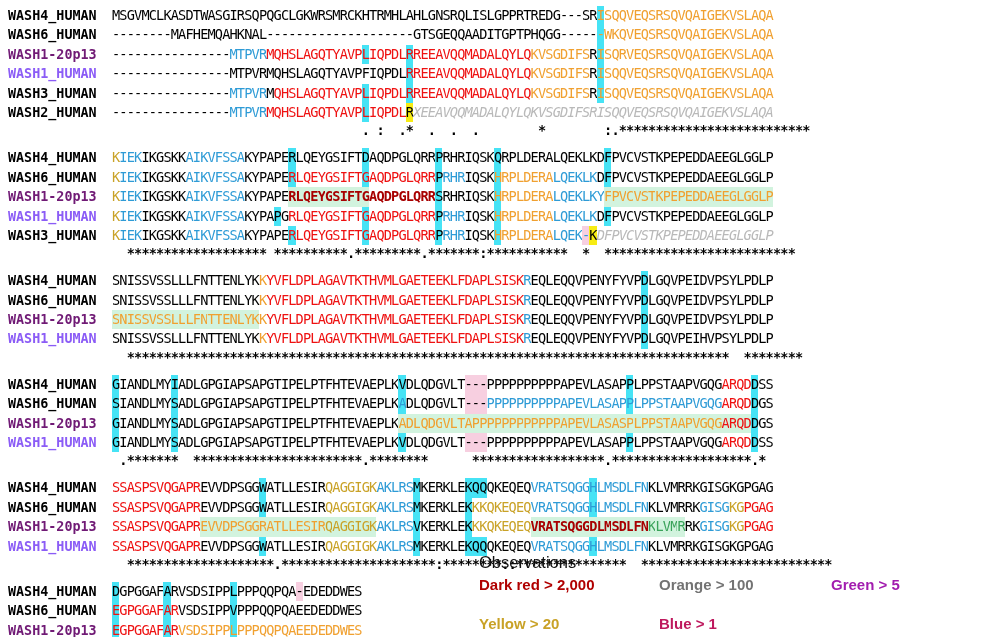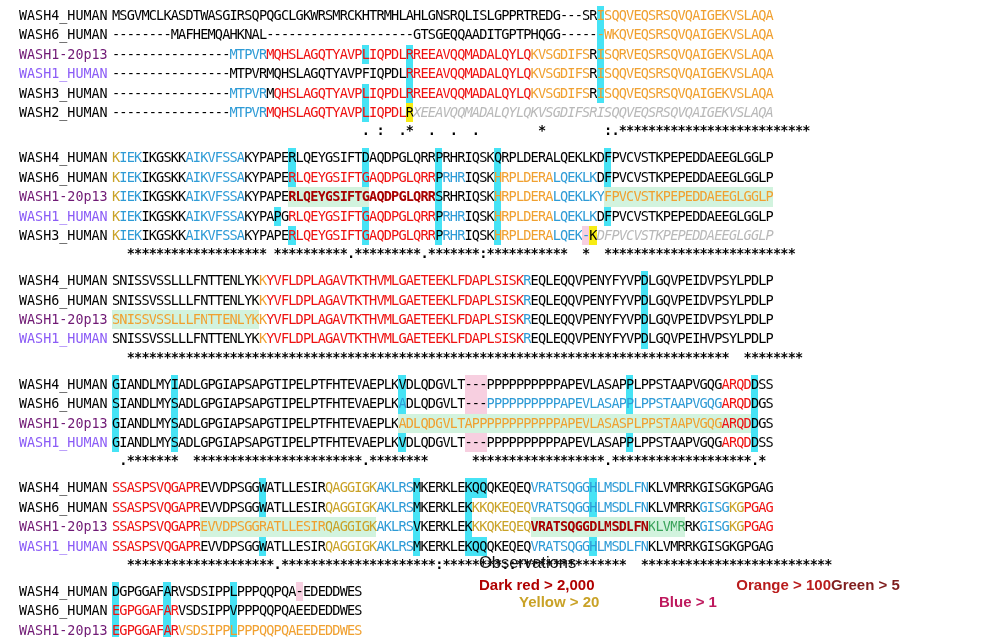--- a/index.html
+++ b/index.html
@@ -15,23 +15,23 @@
   .row{
     height:19.4px;
     line-height:19.4px;
     white-space:pre;
     font-size:13.6px;
     letter-spacing:0px;
   }
   .label{
     display:inline-block;
     width:112px;
-    padding-left:19px;
+    padding-left:8px;
     box-sizing:border-box;
-    font-weight:400;
+    font-weight:700;
     font-size:13.4px;
   }
   .seq{display:inline-block;white-space:pre;}
   .seq span{display:inline-block;width:7.347px;text-align:center;}
   .cons{
     height:17px;line-height:17px;
     font-size:13.6px;white-space:pre;
     color:#000;font-weight:bold;
   }
   .cons .label{visibility:hidden;}
@@ -65,28 +65,28 @@
     font-family:"Liberation Sans",sans-serif;
     width:515px;
   }
   #legend .title{
     font-size:16.5px;font-weight:normal;color:#111;
     margin-bottom:4px;
   }
   #legend .lgrid{
     display:grid;
     grid-template-columns:180px 172px auto;
-    row-gap:0;
+    row-gap:22px;
     font-size:15px;font-weight:bold;
   }
   .lg-dred{color:#b00000;}
   .lg-red{color:#ee1111;}
-  .lg-org{color:#b91c1c;text-align:right;}
-  .lg-yel{color:#c9a227;margin-left:40px;}
-  .lg-grn{color:#7f1d1d;}
+  .lg-org{color:#737373;}
+  .lg-yel{color:#c9a227;}
+  .lg-grn{color:#a21caf;}
   .lg-blu{color:#be185d;}
 </style>
 </head>
 <body>
 
 <div id="align">
     <div class="block">
       <div class="row"><span class="label lbl-blk">WASH4_HUMAN</span><span class="seq"><span class="c-blk">M</span><span class="c-blk">S</span><span class="c-blk">G</span><span class="c-blk">V</span><span class="c-blk">M</span><span class="c-blk">C</span><span class="c-blk">L</span><span class="c-blk">K</span><span class="c-blk">A</span><span class="c-blk">S</span><span class="c-blk">D</span><span class="c-blk">T</span><span class="c-blk">W</span><span class="c-blk">A</span><span class="c-blk">S</span><span class="c-blk">G</span><span class="c-blk">I</span><span class="c-blk">R</span><span class="c-blk">S</span><span class="c-blk">Q</span><span class="c-blk">P</span><span class="c-blk">Q</span><span class="c-blk">G</span><span class="c-blk">C</span><span class="c-blk">L</span><span class="c-blk">G</span><span class="c-blk">K</span><span class="c-blk">W</span><span class="c-blk">R</span><span class="c-blk">S</span><span class="c-blk">M</span><span class="c-blk">R</span><span class="c-blk">C</span><span class="c-blk">K</span><span class="c-blk">H</span><span class="c-blk">T</span><span class="c-blk">R</span><span class="c-blk">M</span><span class="c-blk">H</span><span class="c-blk">L</span><span class="c-blk">A</span><span class="c-blk">H</span><span class="c-blk">L</span><span class="c-blk">G</span><span class="c-blk">N</span><span class="c-blk">S</span><span class="c-blk">R</span><span class="c-blk">Q</span><span class="c-blk">L</span><span class="c-blk">I</span><span class="c-blk">S</span><span class="c-blk">L</span><span class="c-blk">G</span><span class="c-blk">P</span><span class="c-blk">P</span><span class="c-blk">R</span><span class="c-blk">T</span><span class="c-blk">R</span><span class="c-blk">E</span><span class="c-blk">D</span><span class="c-blk">G</span><span class="c-blk">-</span><span class="c-blk">-</span><span class="c-blk">-</span><span class="c-blk">S</span><span class="c-blk">R</span><span class="c-org bg-cyan">I</span><span class="c-org">S</span><span class="c-org">Q</span><span class="c-org">Q</span><span class="c-org">V</span><span class="c-org">E</span><span class="c-org">Q</span><span class="c-org">S</span><span class="c-org">R</span><span class="c-org">S</span><span class="c-org">Q</span><span class="c-org">V</span><span class="c-org">Q</span><span class="c-org">A</span><span class="c-org">I</span><span class="c-org">G</span><span class="c-org">E</span><span class="c-org">K</span><span class="c-org">V</span><span class="c-org">S</span><span class="c-org">L</span><span class="c-org">A</span><span class="c-org">Q</span><span class="c-org">A</span></span></div>
       <div class="row"><span class="label lbl-blk">WASH6_HUMAN</span><span class="seq"><span class="c-blk">-</span><span class="c-blk">-</span><span class="c-blk">-</span><span class="c-blk">-</span><span class="c-blk">-</span><span class="c-blk">-</span><span class="c-blk">-</span><span class="c-blk">-</span><span class="c-blk">M</span><span class="c-blk">A</span><span class="c-blk">F</span><span class="c-blk">H</span><span class="c-blk">E</span><span class="c-blk">M</span><span class="c-blk">Q</span><span class="c-blk">A</span><span class="c-blk">H</span><span class="c-blk">K</span><span class="c-blk">N</span><span class="c-blk">A</span><span class="c-blk">L</span><span class="c-blk">-</span><span class="c-blk">-</span><span class="c-blk">-</span><span class="c-blk">-</span><span class="c-blk">-</span><span class="c-blk">-</span><span class="c-blk">-</span><span class="c-blk">-</span><span class="c-blk">-</span><span class="c-blk">-</span><span class="c-blk">-</span><span class="c-blk">-</span><span class="c-blk">-</span><span class="c-blk">-</span><span class="c-blk">-</span><span class="c-blk">-</span><span class="c-blk">-</span><span class="c-blk">-</span><span class="c-blk">-</span><span class="c-blk">-</span><span class="c-blk">G</span><span class="c-blk">T</span><span class="c-blk">S</span><span class="c-blk">G</span><span class="c-blk">E</span><span class="c-blk">Q</span><span class="c-blk">Q</span><span class="c-blk">A</span><span class="c-blk">A</span><span class="c-blk">D</span><span class="c-blk">I</span><span class="c-blk">T</span><span class="c-blk">G</span><span class="c-blk">P</span><span class="c-blk">T</span><span class="c-blk">P</span><span class="c-blk">H</span><span class="c-blk">Q</span><span class="c-blk">G</span><span class="c-blk">G</span><span class="c-blk">-</span><span class="c-blk">-</span><span class="c-blk">-</span><span class="c-blk">-</span><span class="c-blk">-</span><span class="c-org bg-cyan">-</span><span class="c-org">W</span><span class="c-org">K</span><span class="c-org">Q</span><span class="c-org">V</span><span class="c-org">E</span><span class="c-org">Q</span><span class="c-org">S</span><span class="c-org">R</span><span class="c-org">S</span><span class="c-org">Q</span><span class="c-org">V</span><span class="c-org">Q</span><span class="c-org">A</span><span class="c-org">I</span><span class="c-org">G</span><span class="c-org">E</span><span class="c-org">K</span><span class="c-org">V</span><span class="c-org">S</span><span class="c-org">L</span><span class="c-org">A</span><span class="c-org">Q</span><span class="c-org">A</span></span></div>
       <div class="row"><span class="label lbl-cyan">WASH1-20p13</span><span class="seq"><span class="c-blk">-</span><span class="c-blk">-</span><span class="c-blk">-</span><span class="c-blk">-</span><span class="c-blk">-</span><span class="c-blk">-</span><span class="c-blk">-</span><span class="c-blk">-</span><span class="c-blk">-</span><span class="c-blk">-</span><span class="c-blk">-</span><span class="c-blk">-</span><span class="c-blk">-</span><span class="c-blk">-</span><span class="c-blk">-</span><span class="c-blk">-</span><span class="c-blu">M</span><span class="c-blu">T</span><span class="c-blu">P</span><span class="c-blu">V</span><span class="c-blu">R</span><span class="c-red">M</span><span class="c-red">Q</span><span class="c-red">H</span><span class="c-red">S</span><span class="c-red">L</span><span class="c-red">A</span><span class="c-red">G</span><span class="c-red">Q</span><span class="c-red">T</span><span class="c-red">Y</span><span class="c-red">A</span><span class="c-red">V</span><span class="c-red">P</span><span class="c-red bg-cyan">L</span><span class="c-red">I</span><span class="c-red">Q</span><span class="c-red">P</span><span class="c-red">D</span><span class="c-red">L</span><span class="c-red bg-cyan">R</span><span class="c-red">R</span><span class="c-red">E</span><span class="c-red">E</span><span class="c-red">A</span><span class="c-red">V</span><span class="c-red">Q</span><span class="c-red">Q</span><span class="c-red">M</span><span class="c-red">A</span><span class="c-red">D</span><span class="c-red">A</span><span class="c-red">L</span><span class="c-red">Q</span><span class="c-red">Y</span><span class="c-red">L</span><span class="c-red">Q</span><span class="c-org">K</span><span class="c-org">V</span><span class="c-org">S</span><span class="c-org">G</span><span class="c-org">D</span><span class="c-org">I</span><span class="c-org">F</span><span class="c-org">S</span><span class="c-blk">R</span><span class="c-org bg-cyan">I</span><span class="c-org">S</span><span class="c-org">Q</span><span class="c-org">R</span><span class="c-org">V</span><span class="c-org">E</span><span class="c-org">Q</span><span class="c-org">S</span><span class="c-org">R</span><span class="c-org">S</span><span class="c-org">Q</span><span class="c-org">V</span><span class="c-org">Q</span><span class="c-org">A</span><span class="c-org">I</span><span class="c-org">G</span><span class="c-org">E</span><span class="c-org">K</span><span class="c-org">V</span><span class="c-org">S</span><span class="c-org">L</span><span class="c-org">A</span><span class="c-org">Q</span><span class="c-org">A</span></span></div>

